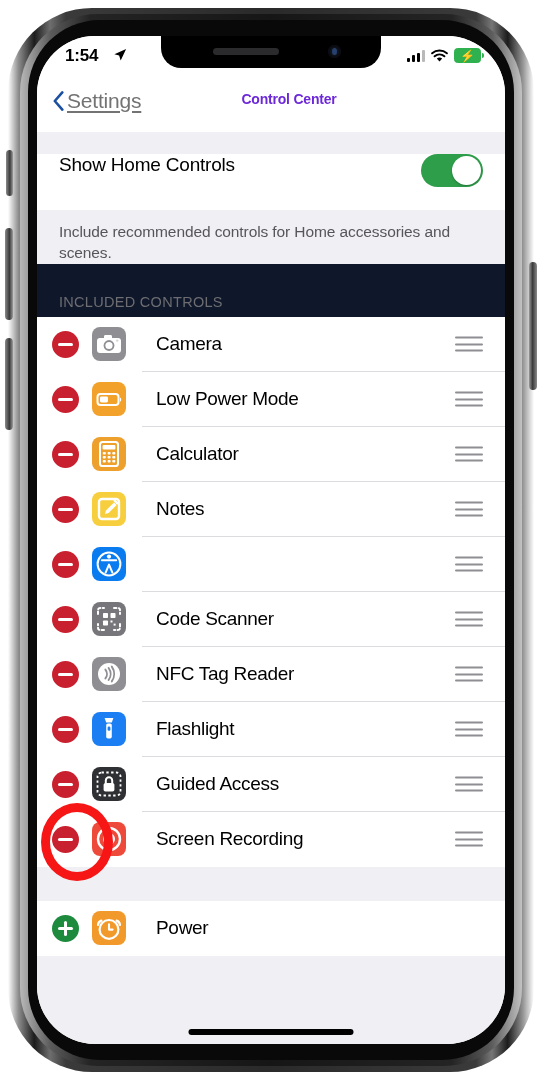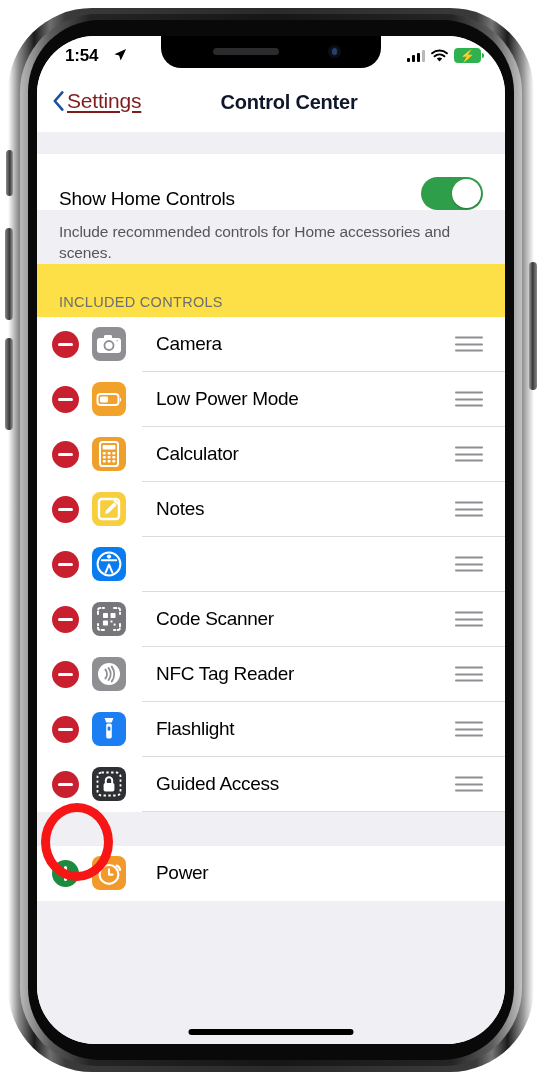--- a/index.html
+++ b/index.html
@@ -225,53 +225,53 @@
     gap: 3px;
     cursor: pointer;
   }
   .chev {
     width: 11px;
     height: 20px;
     flex: none;
   }
   .nav-back-label {
     font-size: 21px;
-    color: #7f1d1d;
+    color: #737373;
     text-decoration: underline;
     text-underline-offset: 3px;
     letter-spacing: -0.2px;
   }
   .nav-title {
     position: absolute;
     left: 0; right: 0;
     top: 11px;
     text-align: center;
-    font-size: 20px;
+    font-size: 14px;
     font-weight: bold;
-    color: #0f172a;
+    color: #6d28d9;
     letter-spacing: -0.2px;
     padding-left: 36px;
   }
 
   
   .content {
     position: relative;
     background: #efeff4;
     height: 912px;
     overflow: hidden;
   }
   .gap {
     background: #efeff4;
   }
   .gap-top { height: 22px; }
 
   .row-white {
     background: #ffffff;
     display: flex;
-    align-items: flex-end;
+    align-items: flex-start;
     position: relative;
   }
 
   .home-row {
     height: 56px;
     padding: 0 22px 0 22px;
     justify-content: space-between;
   }
   .home-label {
     font-size: 19px;
@@ -305,21 +305,21 @@
     color: #56565a;
     background: #efeff4;
     letter-spacing: -0.1px;
   }
 
   .section-header {
     padding: 30px 22px 7px 22px;
     font-size: 14.5px;
     color: #6d6d72;
     letter-spacing: 0.3px;
-    background: #fde047;
+    background: #0f172a;
   }
 
   
   .list { background: #ffffff; }
   .ctl-row {
     height: 55px;
     display: flex;
     align-items: center;
     position: relative;
     background: #ffffff;
@@ -669,20 +669,35 @@
               </svg>
             </div>
             <span class="ctl-label">Guided Access</span>
             <div class="drag">
               <span></span>
               <span></span>
               <span></span>
             </div>
             <div class="sep"></div>
           </div>
+          <div class="ctl-row last">
+            <div class="minus-btn"></div>
+            <div class="app-icon" style="background: rgb(238, 74, 59);">
+              <svg viewBox="0 0 34 34">
+                <circle cx="17" cy="17" r="11" fill="none" stroke="#ffffff" stroke-width="2.4"></circle>
+                <circle cx="17" cy="17" r="6" fill="#ffffff"></circle>
+              </svg>
+            </div>
+            <span class="ctl-label">Screen Recording</span>
+            <div class="drag">
+              <span></span>
+              <span></span>
+              <span></span>
+            </div>
+          </div>
         </div>
 
       <div class="spacer-grey"></div>
 
 
       <div class="list" id="more-list">
           <div class="ctl-row last">
             <div class="plus-btn"></div>
             <div class="app-icon" style="background: rgb(242, 153, 43);">
               <svg viewBox="0 0 34 34">

